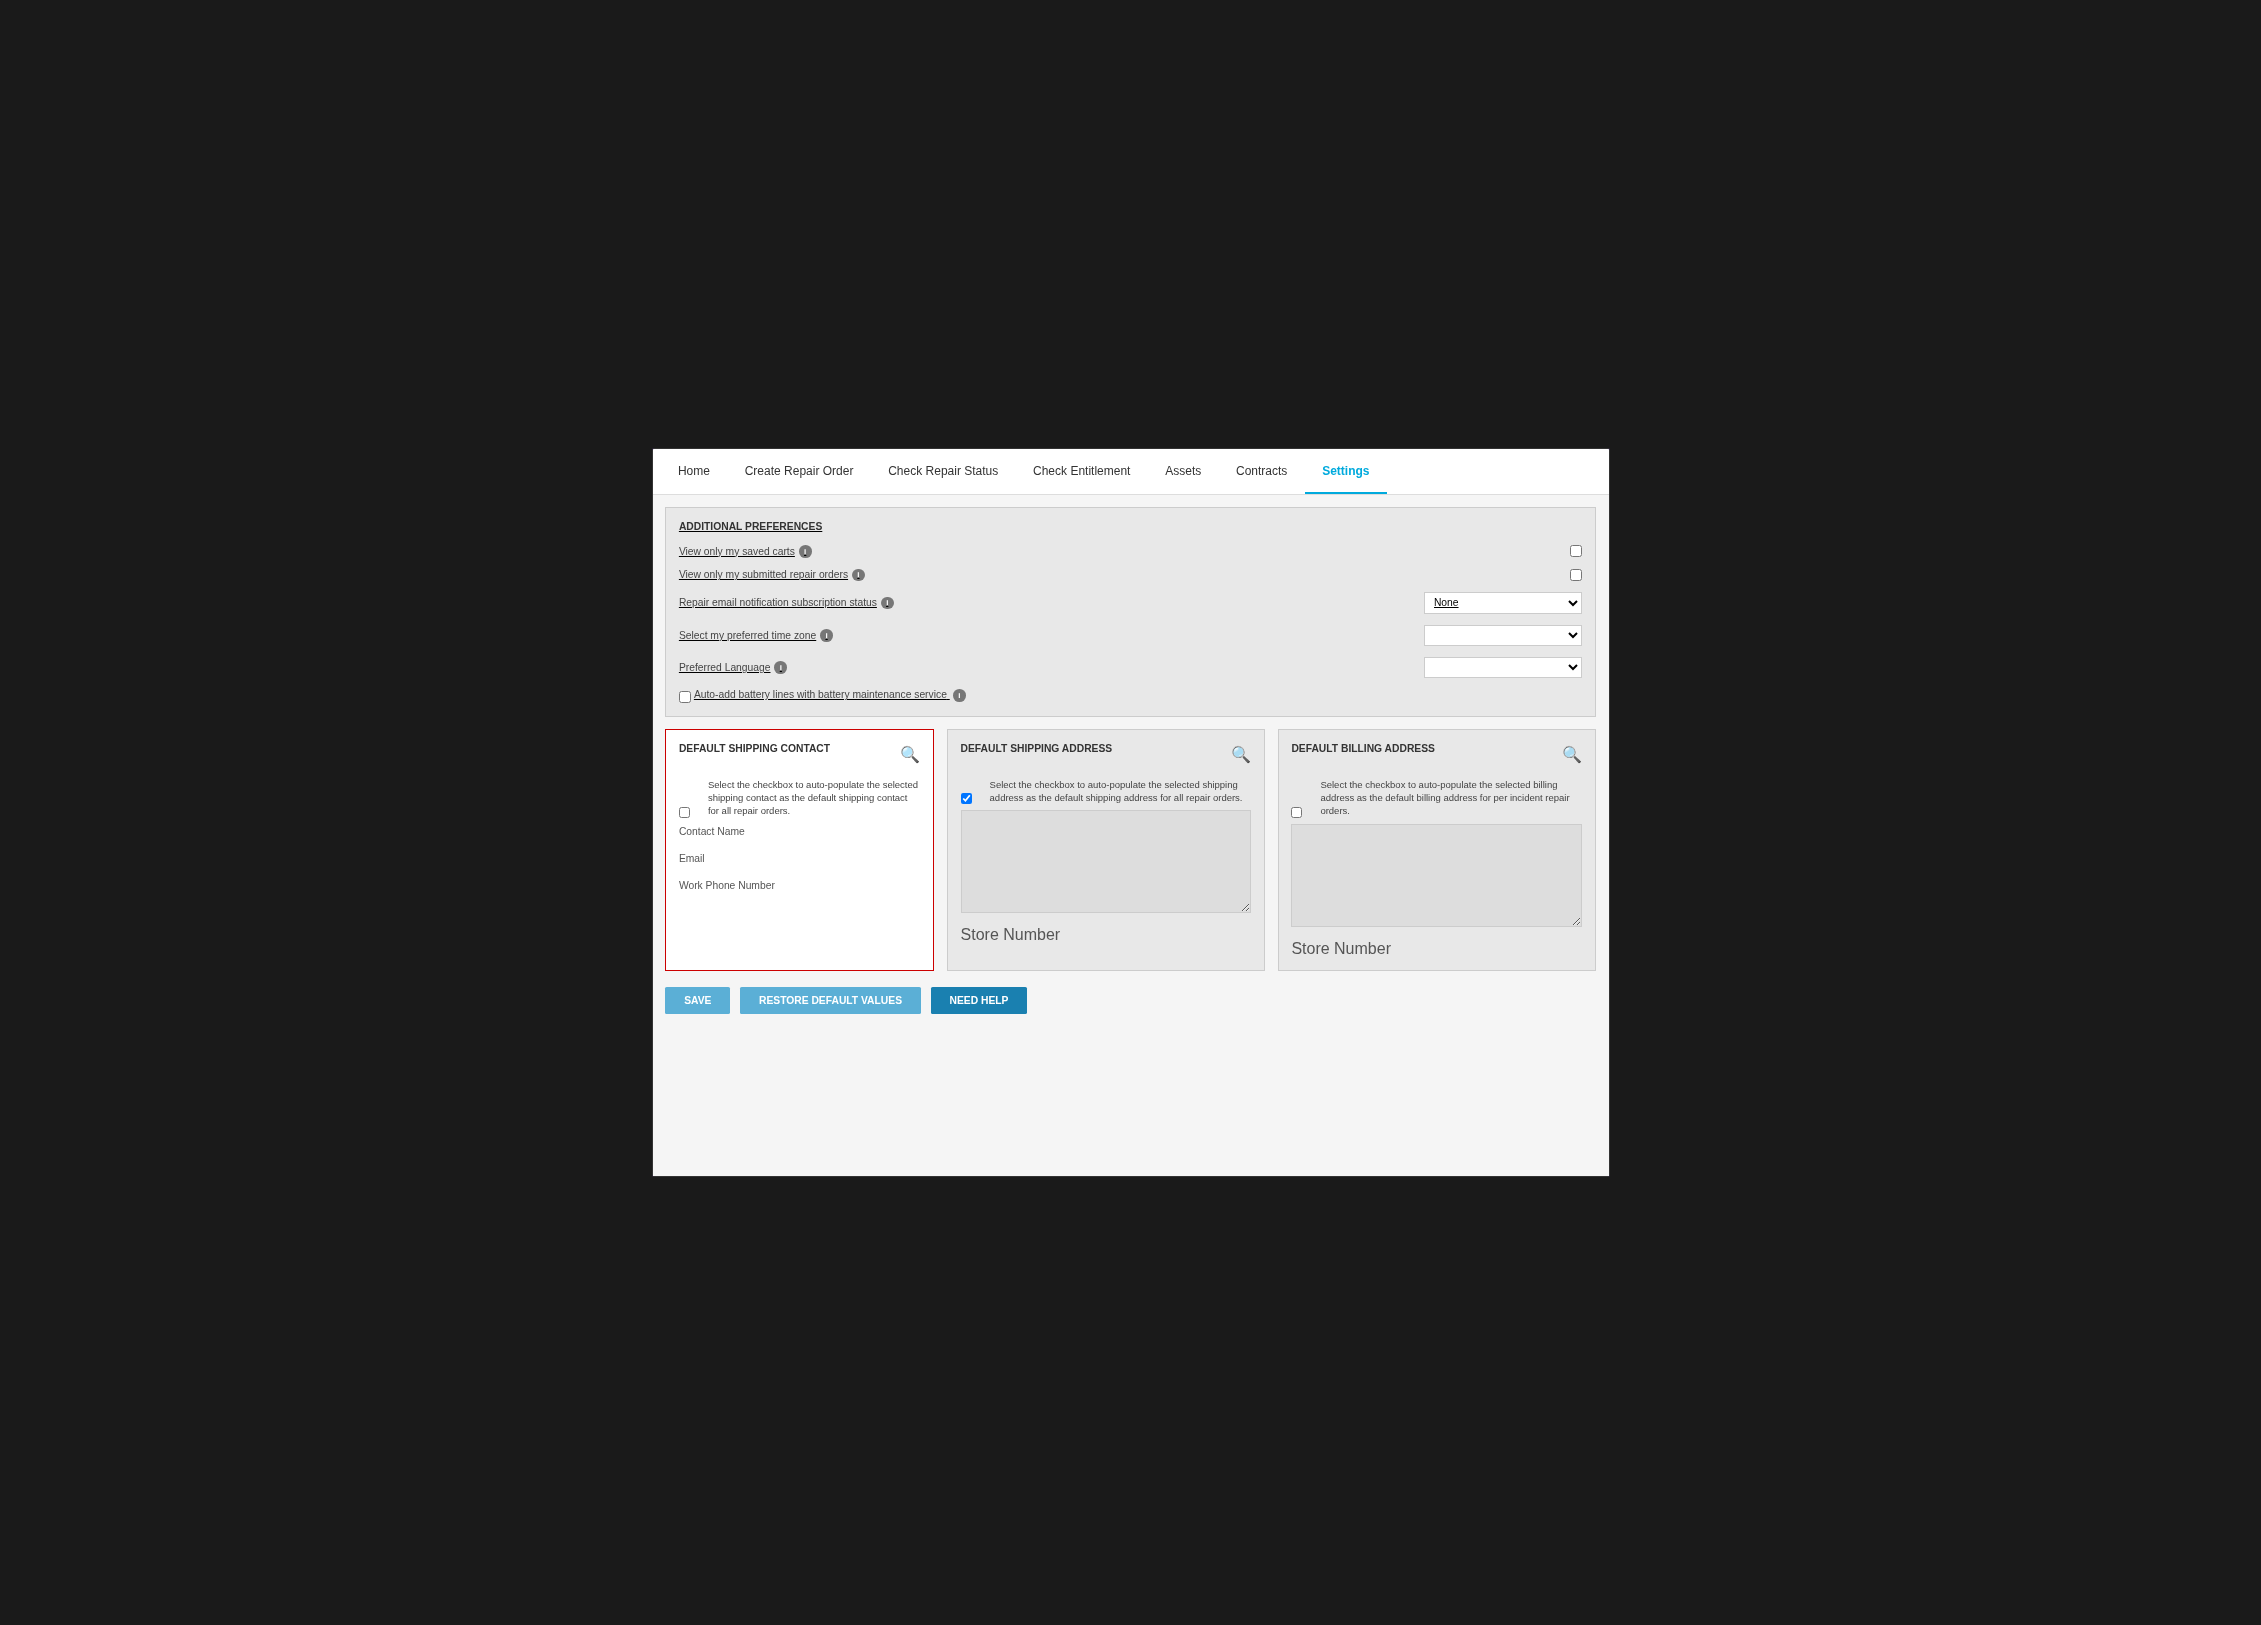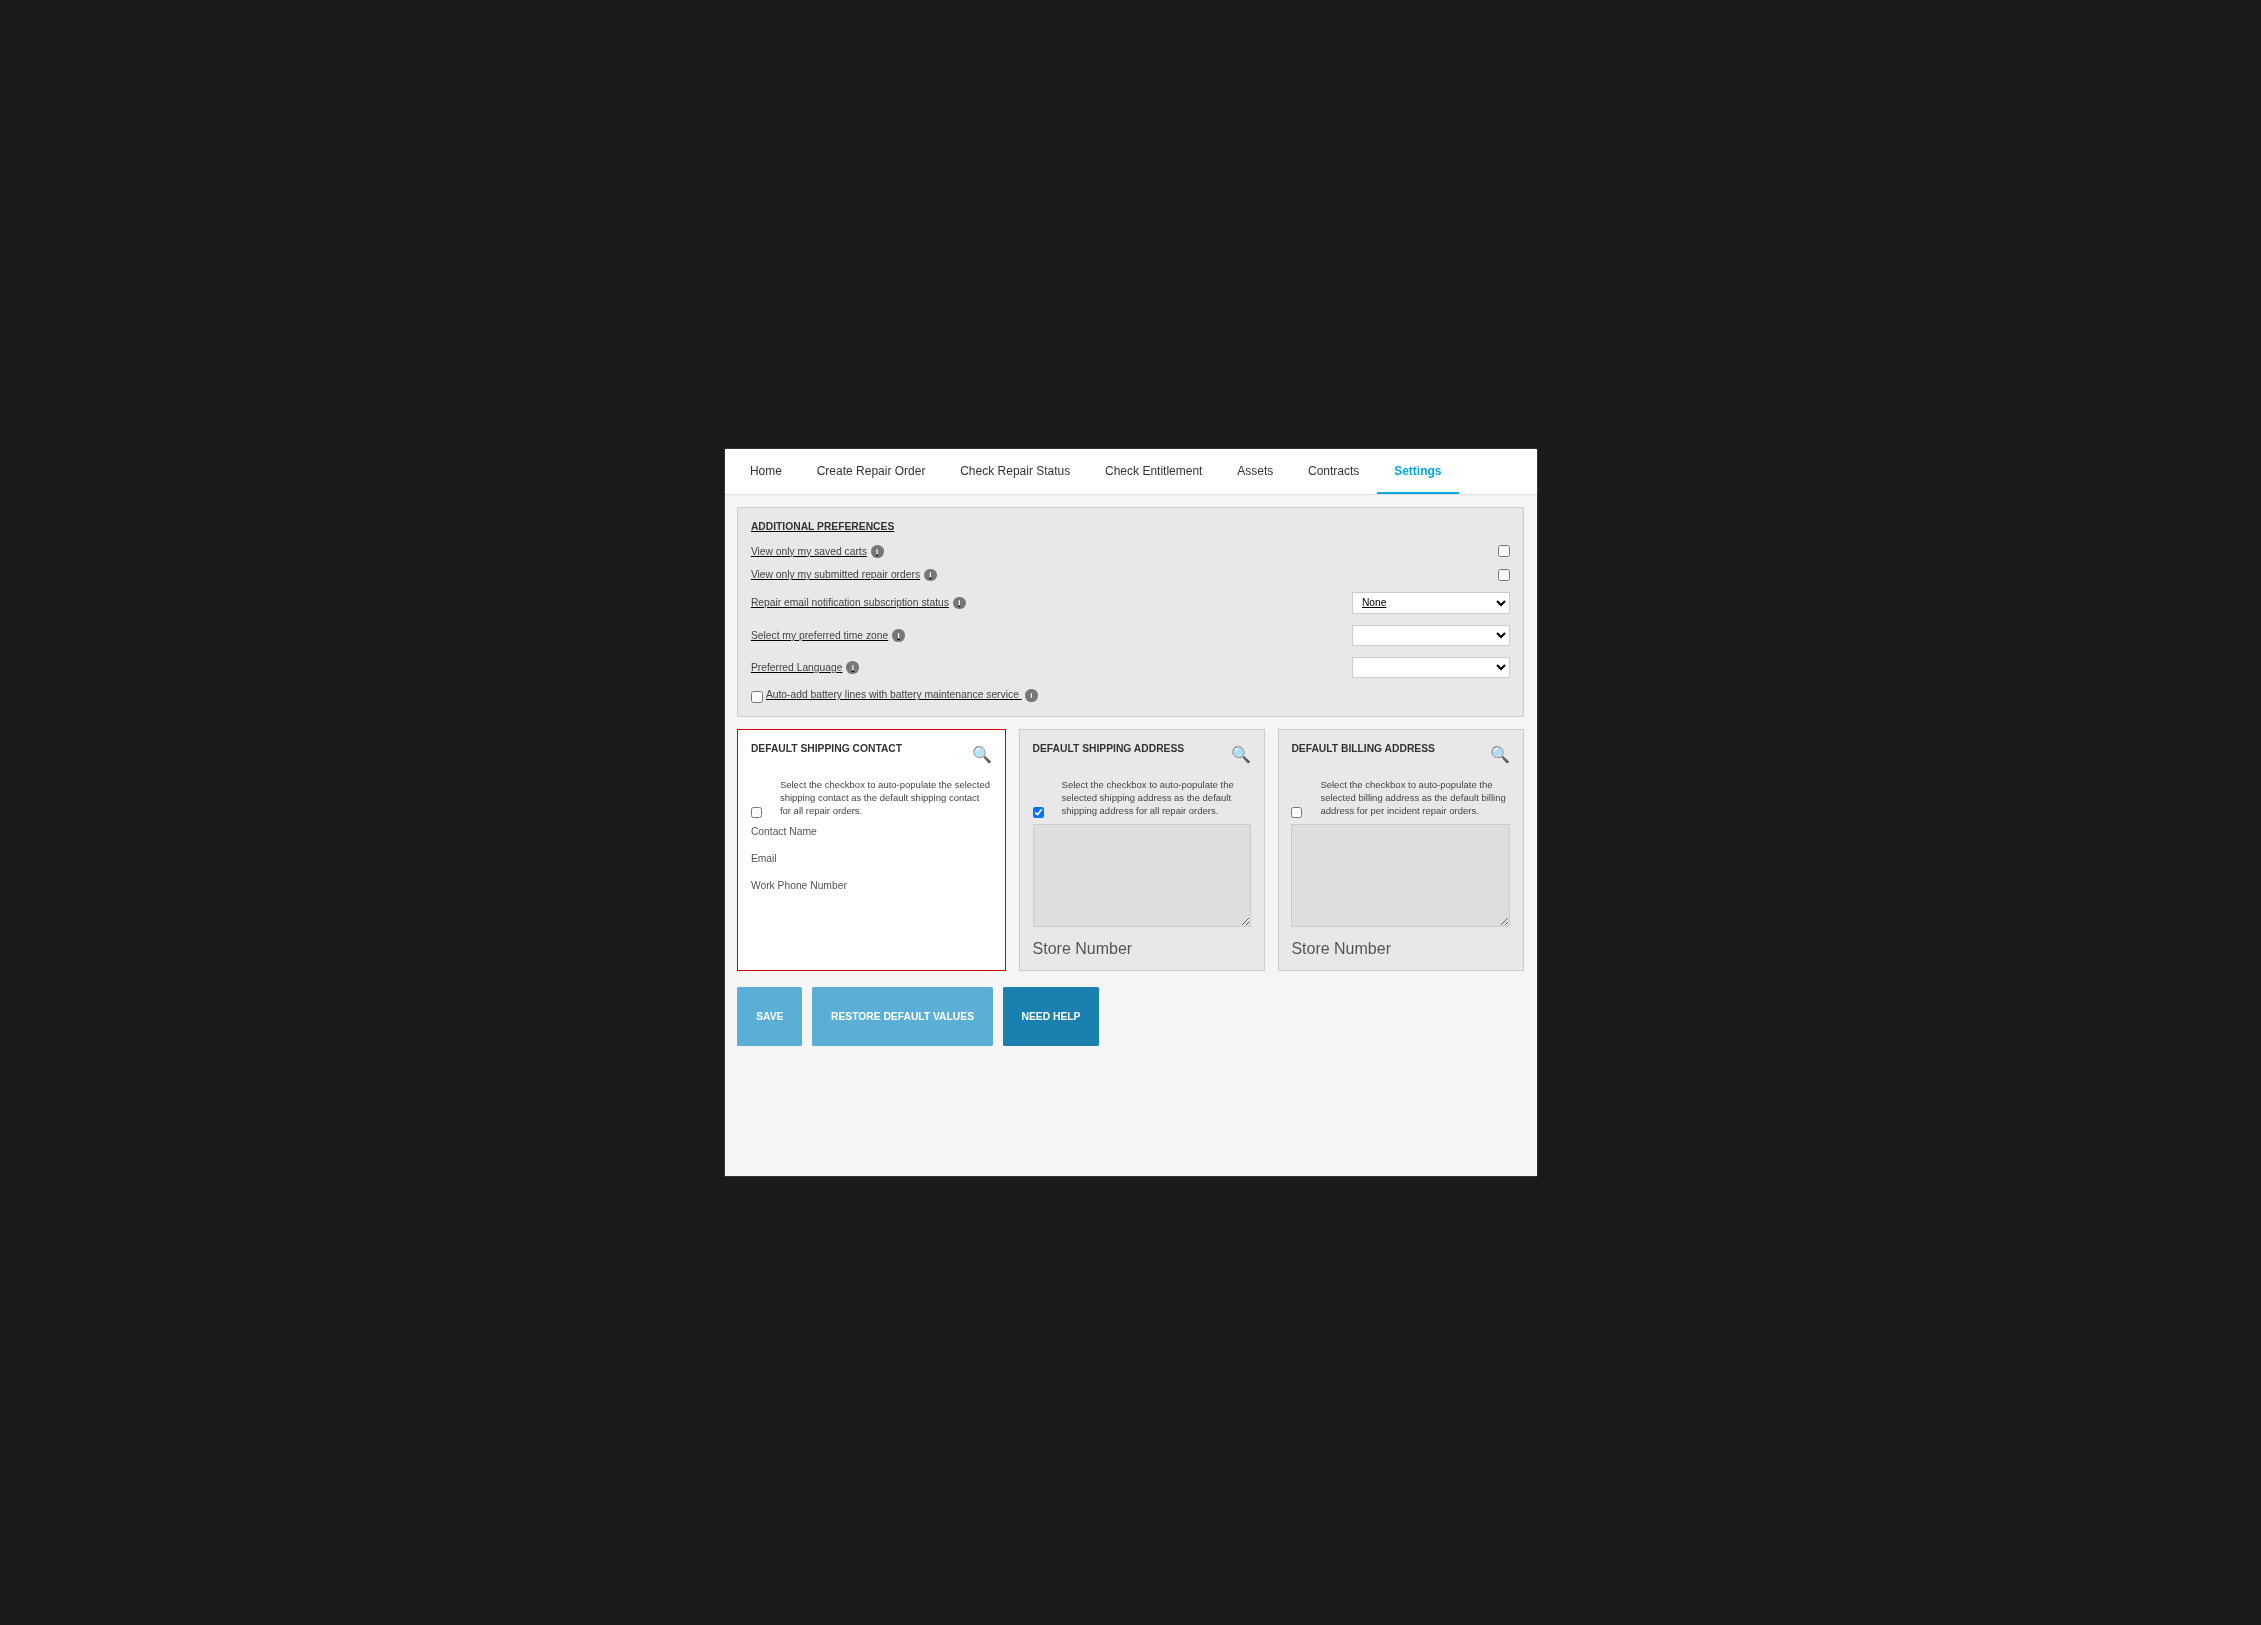--- a/index.html
+++ b/index.html
@@ -7,21 +7,21 @@
       background: #1a1a1a;
       display: flex;
       justify-content: center;
       align-items: center;
       min-height: 100vh;
       font-family: Arial, sans-serif;
       font-size: 11px;
     }
     .app-container {
       background: #4c1d95;
-      width: 814px;
+      width: 958px;
       border: 1.6px solid #333;
       border-radius: 1.6px;
       overflow: hidden;
     }
     
     .nav-bar {
       display: flex;
       align-items: center;
       border-bottom: 0.8px solid #ddd;
       padding: 0 8px;
@@ -219,21 +219,21 @@
       padding: 8px 19px;
       font-size: 10.3px;
       font-weight: bold;
       cursor: pointer;
       border-radius: 1.6px;
     }
     .btn-restore {
       background: #5bafd6;
       color: #fff;
       border: none;
-      padding: 24px 19px;
+      padding: 8px 19px;
       font-size: 10.3px;
       font-weight: bold;
       cursor: pointer;
       border-radius: 1.6px;
     }
     .btn-help {
       background: #1a80b0;
       color: #fff;
       border: none;
       padding: 8px 19px;

